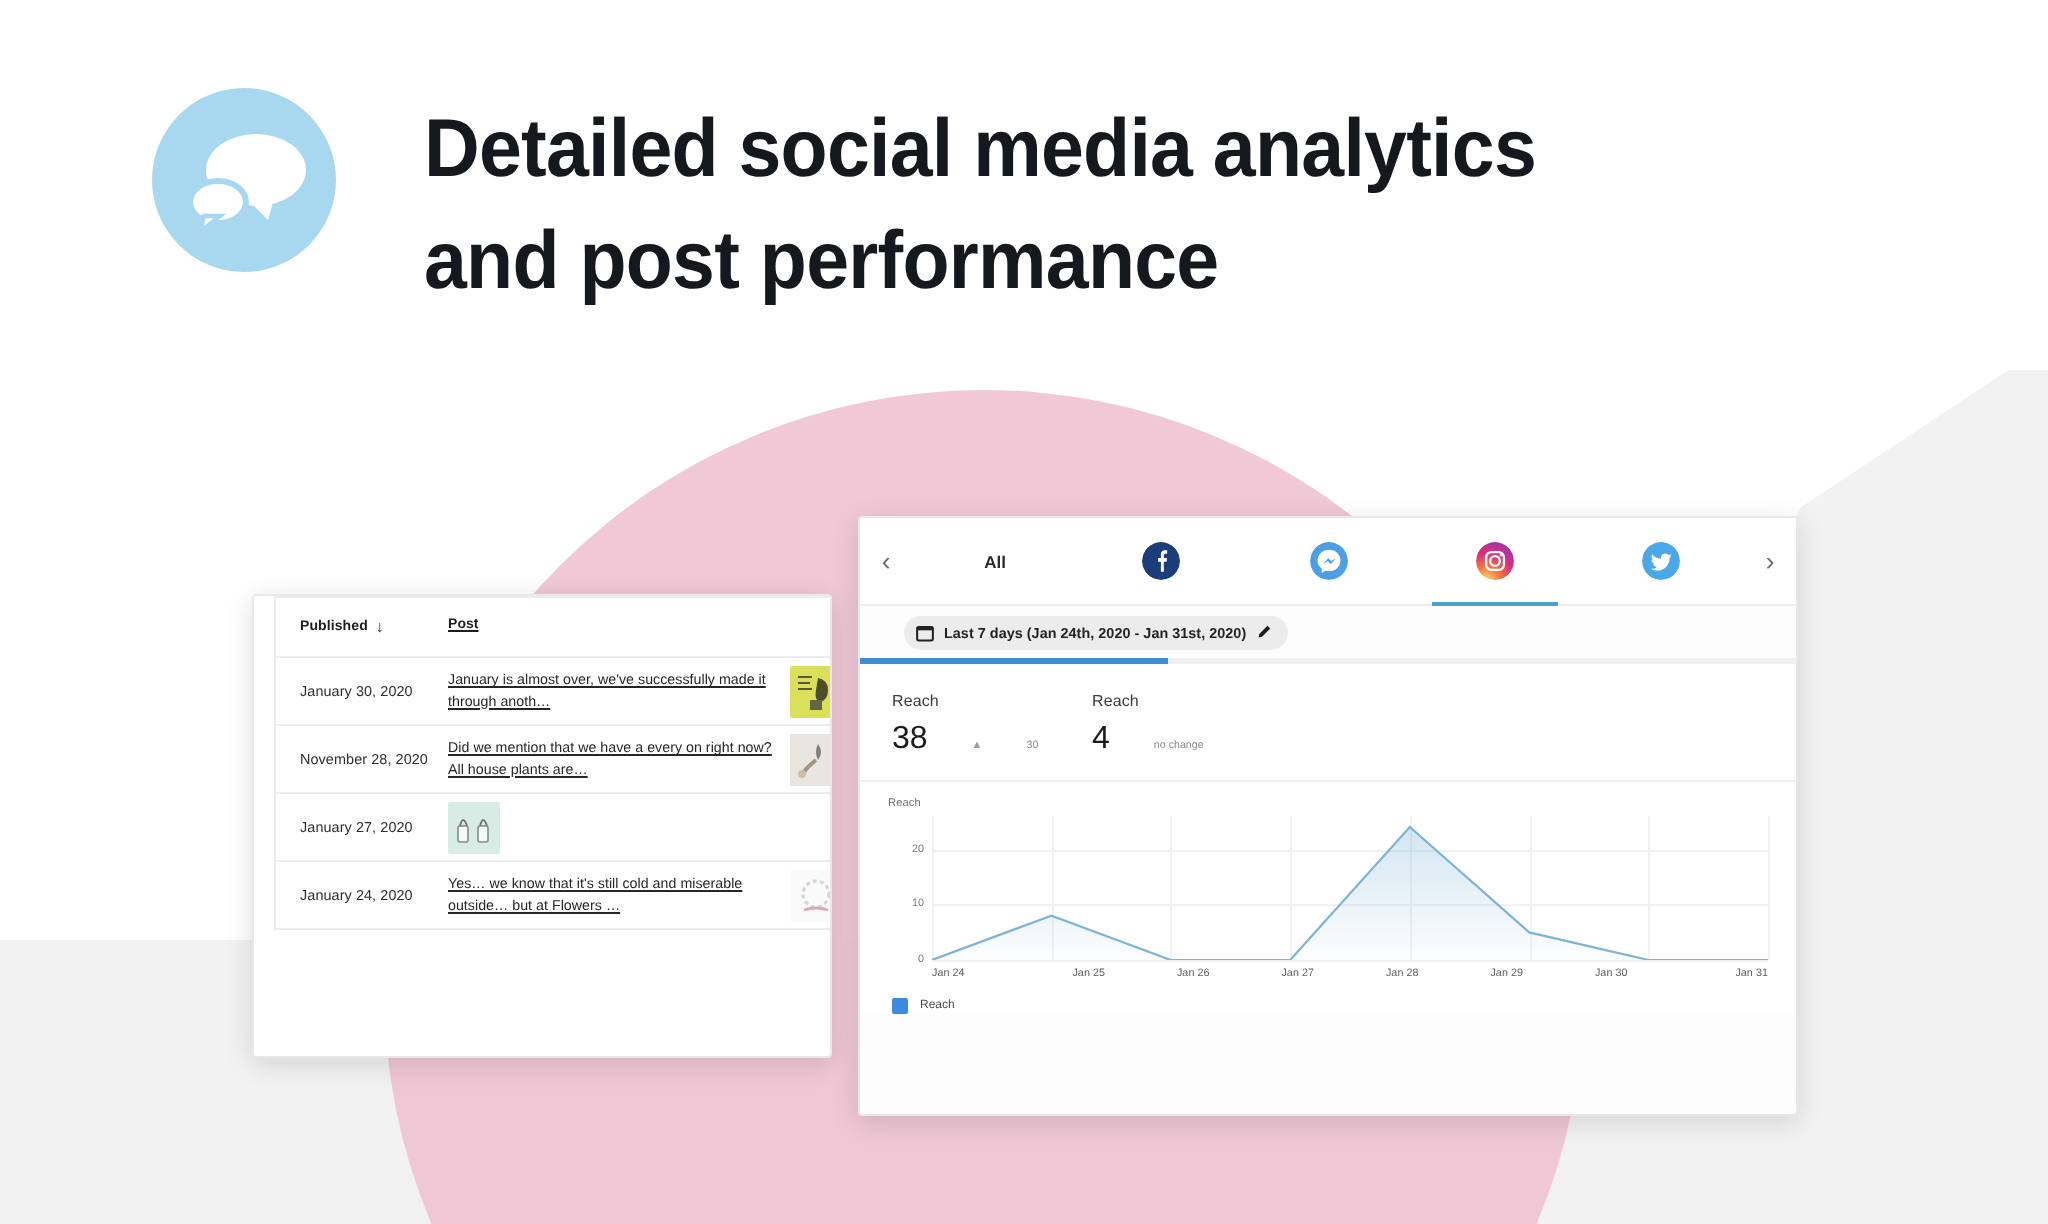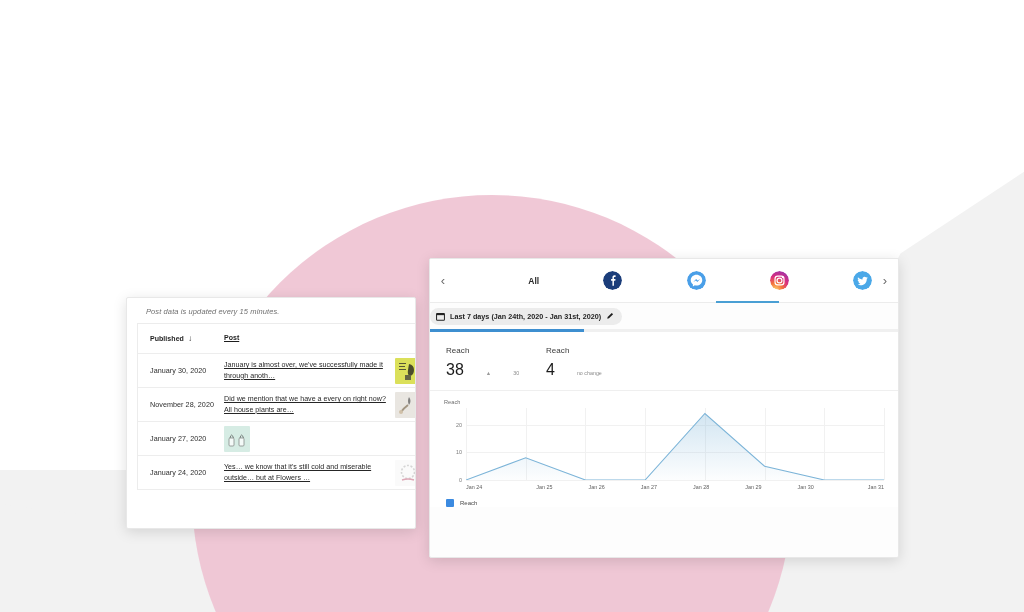--- a/index.html
+++ b/index.html
@@ -184,39 +184,39 @@
     font-size: 13px;
     line-height: 1;
     flex: none;
     cursor: pointer;
   }
   .ch-tab {
     flex: 1;
     height: 44px;
     display: flex;
     align-items: center;
-    justify-content: flex-end;
+    justify-content: center;
     position: relative;
     cursor: pointer;
   }
   .ch-tab .lbl { font-size: 8.5px; font-weight: 700; color: #2b2b2b; }
   .ch-tab.active::after {
     content: "";
     position: absolute;
     left: 12%; right: 12%; bottom: 0;
     height: 2px;
     background: #4a9fd4;
   }
   .sicon { width: 19px; height: 19px; border-radius: 50%; display:block; }
 
   .daterow {
     height: 26px;
     display: flex;
     align-items: center;
-    padding-left: 0;
+    padding-left: 22px;
     background: #fdfdfd;
   }
   .date-pill {
     display: inline-flex;
     align-items: center;
     gap: 5px;
     background: #ececec;
     border-radius: 11px;
     height: 17px;
     padding: 0 8px 0 6px;
@@ -337,23 +337,36 @@
 </head>
 <body>
 
 <div id="stage">
 
   <div class="bg-gray-wedge-bottom2"></div>
   <div class="bg-gray-wedge-bottom"></div>
   <div class="bg-gray-wedge-right"></div>
   <div class="bg-pink-circle"></div>
 
+  <div class="hero">
+    <div class="logo-badge">
+      <svg width="92" height="92" viewBox="0 0 92 92" aria-hidden="true">
+        <ellipse cx="52" cy="41" rx="25" ry="18" fill="#ffffff"></ellipse>
+        <path d="M46 54 L62 52 L58 66 Z" fill="#ffffff"></path>
+        <ellipse cx="33" cy="57" rx="14" ry="10.5" fill="#ffffff" stroke="#a8d8ef" stroke-width="3"></ellipse>
+        <path d="M26 64 L34 64 L24 72 Z" fill="#ffffff" stroke="#a8d8ef" stroke-width="2.2"></path>
+      </svg>
+    </div>
+    <div class="hero-title">
+      <span class="ln">Detailed social media analytics</span>
+      <span class="ln">and post performance</span>
+    </div>
+  </div>
 
   <div class="card" id="posts-card">
-    <div class="posts-note">Post data is updated every 15 minutes.</div>
 
     <div class="posts-table">
       <div class="ptr head">
         <div class="pt-published">
           <span>Published</span>
           <span class="sort-arrow">↓</span>
         </div>
         <div class="pt-post">Post</div>
         <div class="pt-thumb" style="background:transparent"></div>
       </div>

